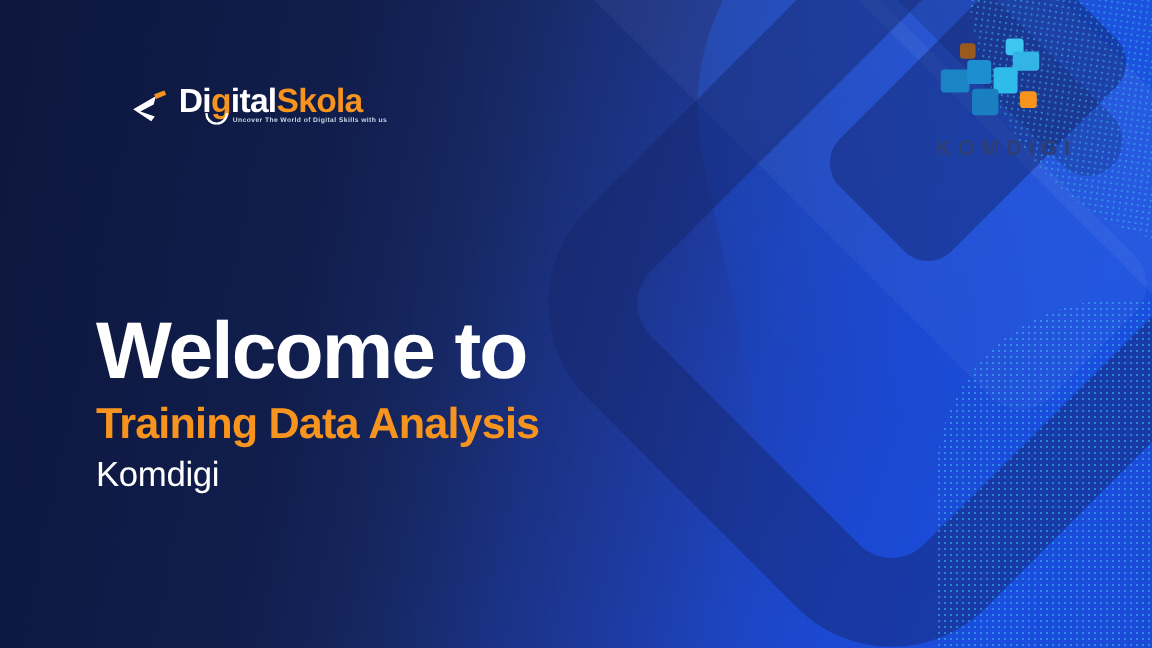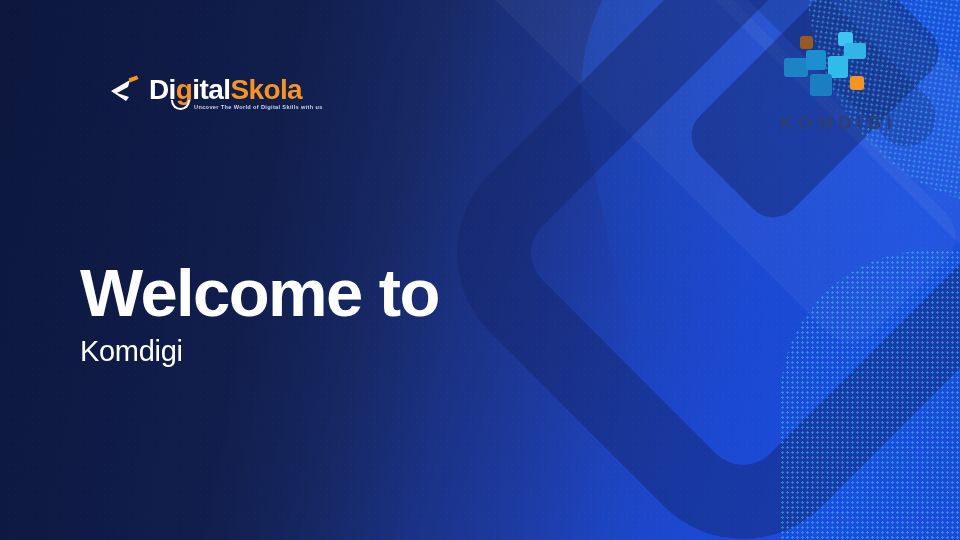--- a/index.html
+++ b/index.html
@@ -117,21 +117,21 @@
     right:-120px; top:-120px;
     width:460px; height:780px;
     background:linear-gradient(200deg, rgba(28,92,230,.55), rgba(24,70,210,.12) 60%, transparent);
     transform:rotate(-12deg);
     border-radius:200px;
   }
 
   
   #ds-logo {
     position:absolute; left:108px; top:70px;
-    display:flex; align-items:flex-end; gap:9px;
+    display:flex; align-items:flex-start; gap:9px;
   }
   #ds-mark { position:relative; width:32px; height:30px; margin-top:4px; }
   #ds-mark svg { display:block; }
   #ds-words { position:relative; }
   .ds-name {
     font-size:28px; font-weight:bold;
     letter-spacing:-.6px; line-height:1;
     white-space:nowrap;
   }
   .ds-name .w { color:#ffffff; }
@@ -237,16 +237,17 @@
         <i style="left: 22px; top: 18px; width: 20px; height: 20px; background: rgb(29, 143, 209);"></i>
         <i style="left: 44px; top: 24px; width: 20px; height: 22px; background: rgb(47, 188, 234);"></i>
         <i style="left: 26px; top: 42px; width: 22px; height: 22px; background: rgb(26, 127, 192);"></i>
         <i style="left: 66px; top: 44px; width: 14px; height: 14px; background: rgb(247, 148, 30);"></i>
       </div>
     <div id="kd-word">KOMDIGI</div>
   </div>
 
   <div id="title-block">
     <div id="line-welcome">Welcome to</div>
+    <div id="line-course">Training Data Analysis</div>
     <div id="line-org">Komdigi</div>
   </div>
 
 </div>
 
 </body></html>

